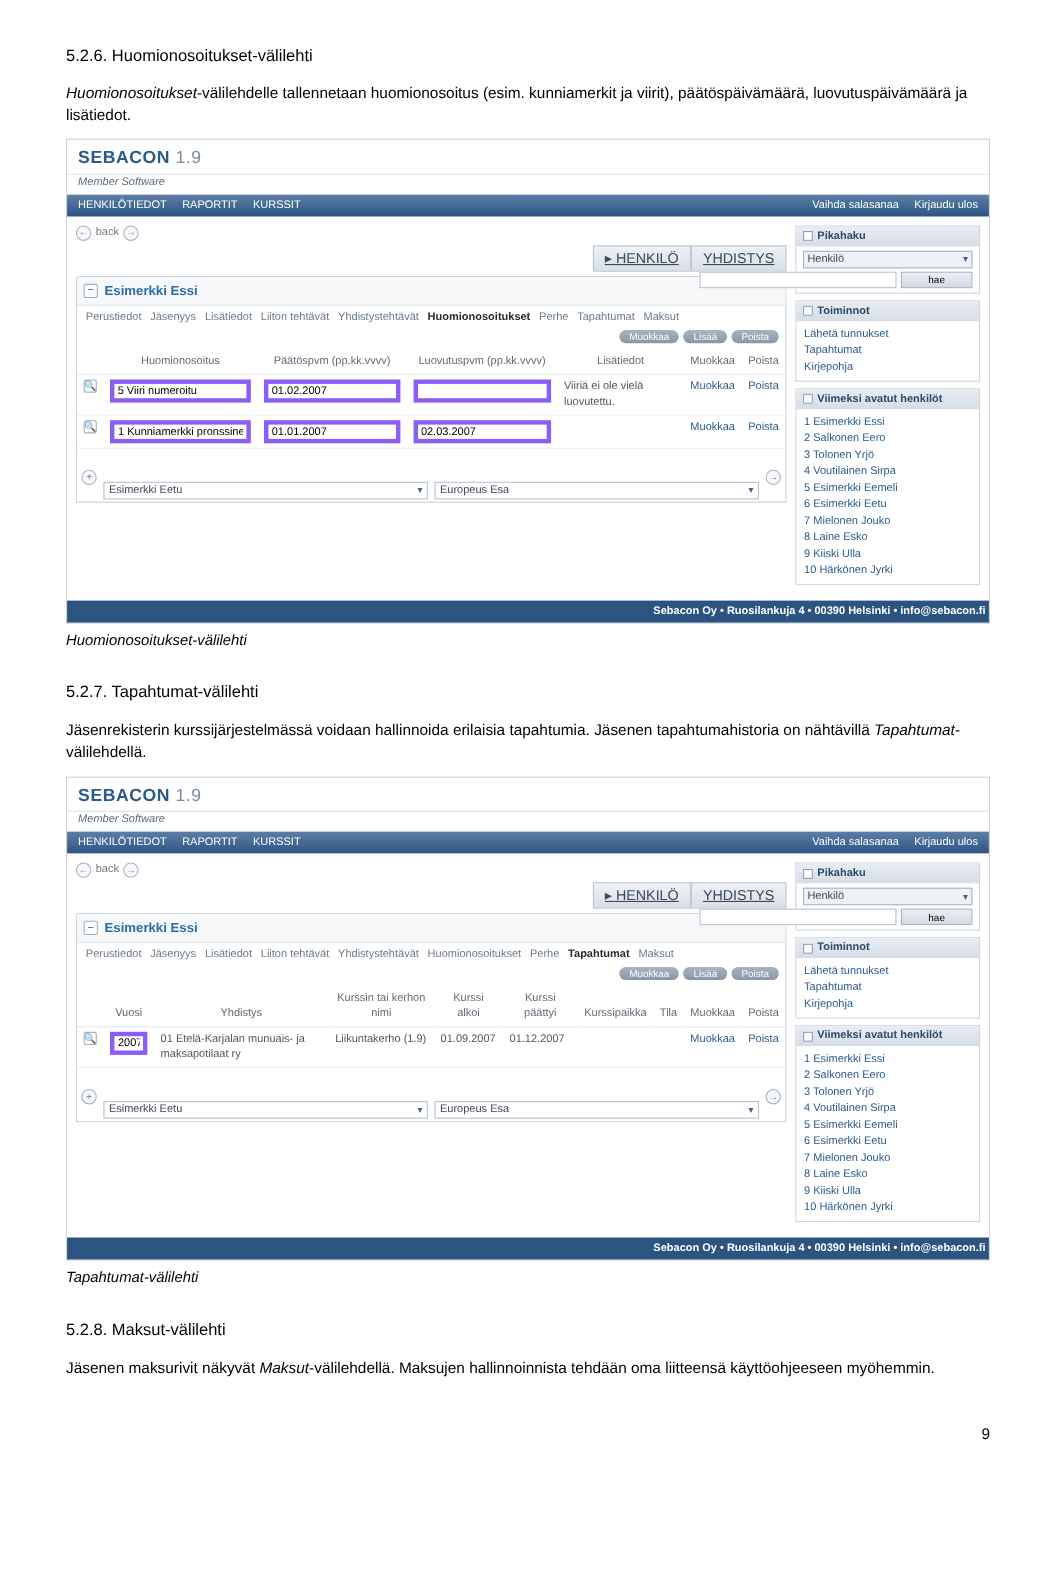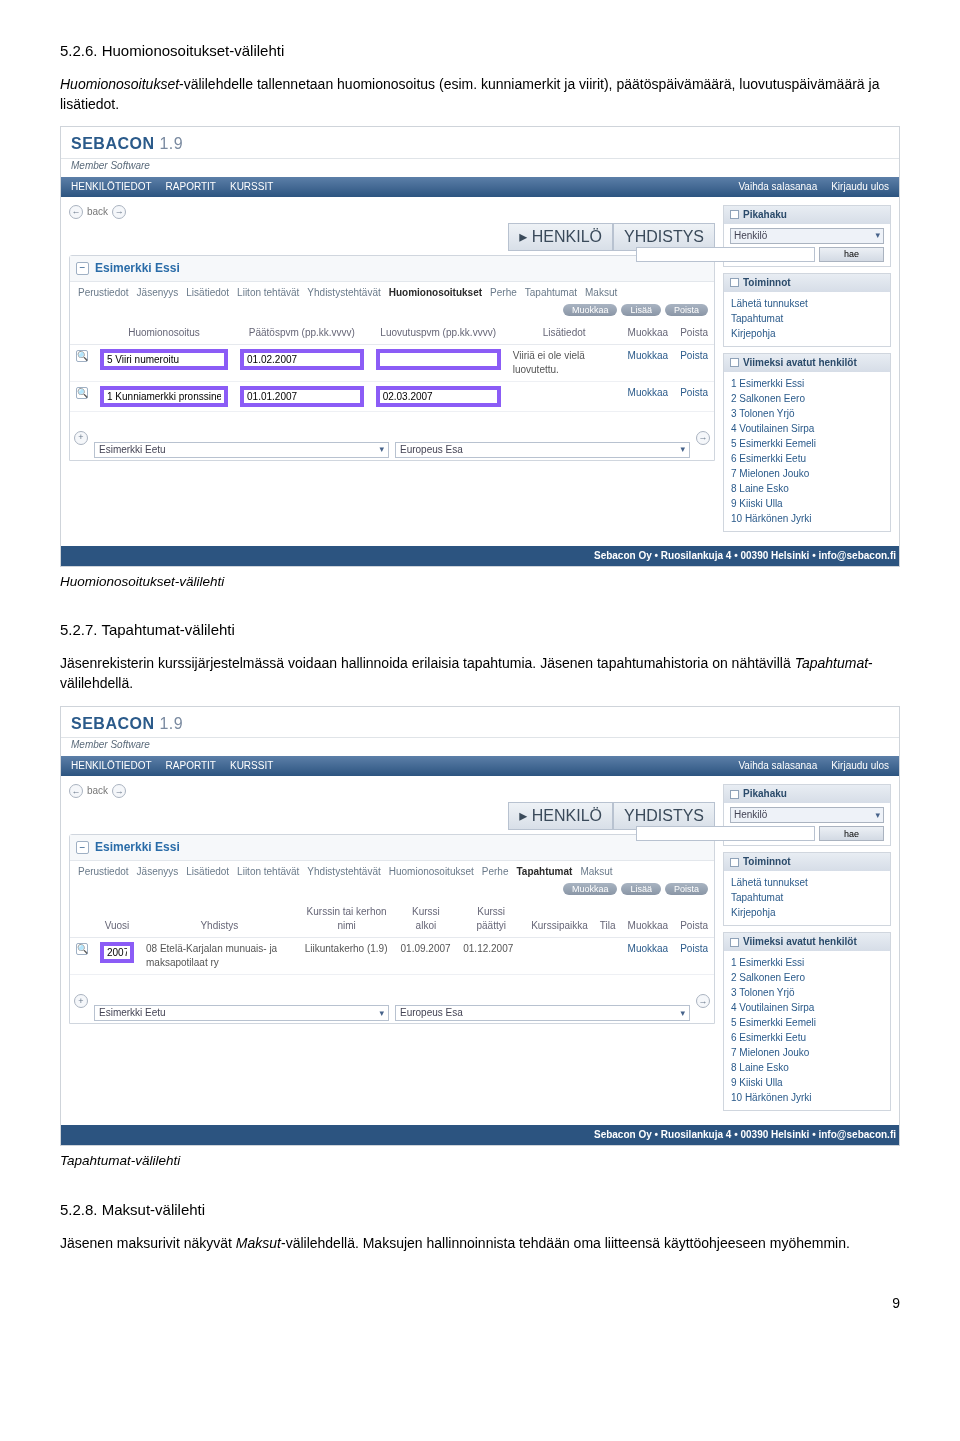--- a/index.html
+++ b/index.html
@@ -79,21 +79,21 @@
   }
   .circ-btn {
     width: 14px; height: 14px; border-radius: 50%;
     border: 1px solid #aab3c0; display: inline-flex;
     align-items: center; justify-content: center;
     font-size: 9px; color: #6b7a8c; background: #f5f7fa;
     cursor: pointer;
   }
   .tab-strip {
     display: flex; justify-content: flex-end; gap: 0;
-    margin-bottom: 4px; font-size: 16px;
+    margin-bottom: 4px; font-size: 13px; text-decoration: underline;
   }
   .tab {
     background: linear-gradient(#eef2f6,#d8dfe8);
     border: 1px solid #b8c2d0; padding: 2px 10px;
     color: #3a4a5a; cursor: pointer;
   }
   .person-card {
     border: 1px solid #d0d6de; border-radius: 3px 3px 0 0;
     margin-bottom: 2px;
   }
@@ -417,21 +417,21 @@
             <th>Kurssipaikka</th>
             <th>Tila</th>
             <th>Muokkaa</th>
             <th>Poista</th>
           </tr>
             </thead>
           <tbody>
             <tr>
               <td><span class="mag">🔍</span></td>
               <td><input class="txt-in" style="width: 34px;" value="2007"></td>
-              <td>08 Etelä-Karjalan munuais- ja maksapotilaat ry</td>
+              <td>01 Etelä-Karjalan munuais- ja maksapotilaat ry</td>
               <td>Liikuntakerho (1.9)</td>
               <td>01.09.2007</td>
               <td>01.12.2007</td>
               <td></td>
               <td></td>
               <td class="link-cell">Muokkaa</td>
               <td class="link-cell">Poista</td>
             </tr>
           </tbody>
         </table>

